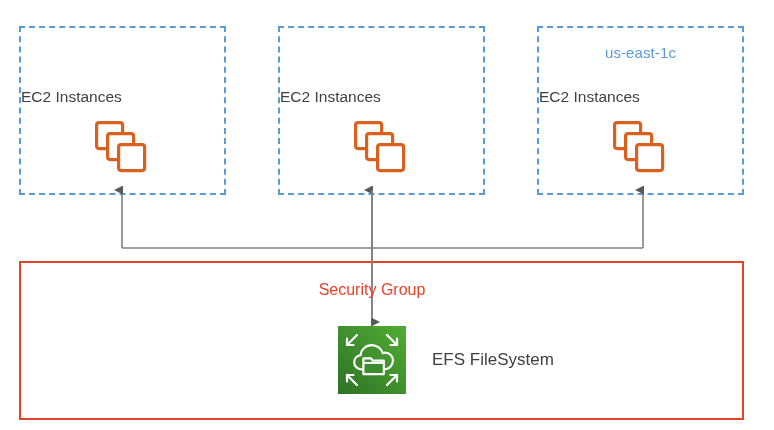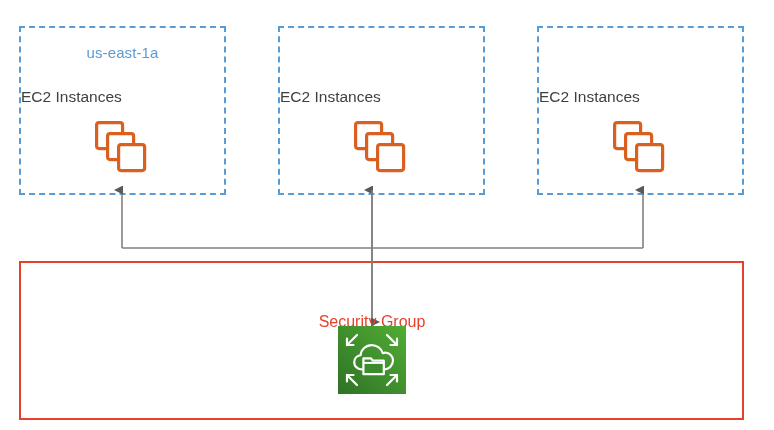--- a/index.html
+++ b/index.html
@@ -81,21 +81,20 @@
     border: 2px solid #e8412a;
     background: transparent;
   }
   .sg-label {
     position: absolute;
     color: #e8412a;
     font-size: 16px;
     line-height: 20px;
     white-space: nowrap;
     text-align: center;
-    margin-top: 32px;
   }
 
   
   .efs-icon {
     position: absolute;
     width: 68px;
     height: 68px;
   }
   .efs-icon svg {
     display: block;
@@ -109,21 +108,20 @@
     line-height: 22px;
     white-space: nowrap;
   }
 </style>
 </head>
 <body>
 
 <div id="diagram">
 
   <div class="az-box" style="left:19px; top:26px; width:207px; height:169px;">
-    <div class="az-label" style="top:15px;">us-east-1a</div>
     <div class="ec2-label" style="top:59px;">EC2 Instances</div>
     <div class="ec2-icon" style="left:73px; top:92px;">
       <svg viewBox="0 0 56 56" xmlns="http://www.w3.org/2000/svg">
         <g fill="none" stroke="#d9601f" stroke-width="3.2">
           <rect x="2.6" y="2.6" width="26" height="26" rx="2.5" ry="2.5"></rect>
           <rect x="13.6" y="13.6" width="26" height="26" rx="2.5" ry="2.5" fill="#ffffff"></rect>
           <rect x="24.6" y="24.6" width="26" height="26" rx="2.5" ry="2.5" fill="#ffffff"></rect>
         </g>
       </svg>
     </div>
@@ -136,20 +134,21 @@
         <g fill="none" stroke="#d9601f" stroke-width="3.2">
           <rect x="2.6" y="2.6" width="26" height="26" rx="2.5" ry="2.5"></rect>
           <rect x="13.6" y="13.6" width="26" height="26" rx="2.5" ry="2.5" fill="#ffffff"></rect>
           <rect x="24.6" y="24.6" width="26" height="26" rx="2.5" ry="2.5" fill="#ffffff"></rect>
         </g>
       </svg>
     </div>
   </div>
 
   <div class="az-box" style="left:537px; top:26px; width:207px; height:169px;">
+    <div class="az-label" style="top:15px;">us-east-1c</div>
     <div class="ec2-label" style="top:59px;">EC2 Instances</div>
     <div class="ec2-icon" style="left:73px; top:92px;">
       <svg viewBox="0 0 56 56" xmlns="http://www.w3.org/2000/svg">
         <g fill="none" stroke="#d9601f" stroke-width="3.2">
           <rect x="2.6" y="2.6" width="26" height="26" rx="2.5" ry="2.5"></rect>
           <rect x="13.6" y="13.6" width="26" height="26" rx="2.5" ry="2.5" fill="#ffffff"></rect>
           <rect x="24.6" y="24.6" width="26" height="26" rx="2.5" ry="2.5" fill="#ffffff"></rect>
         </g>
       </svg>
     </div>
@@ -205,14 +204,15 @@
                  C55.0,39.4 51.3,43.5 45.6,43.5 Z"></path>
       </g>
 
       <g>
         <path d="M25.4,32.4 L33.0,32.4 L34.8,34.7 L45.8,34.7 L45.8,48.2 L25.4,48.2 Z" fill="#3b8c2c" stroke="#ffffff" stroke-width="2.2" stroke-linejoin="round"></path>
         <path d="M25.4,36.9 L45.8,36.9" stroke="#ffffff" stroke-width="2.0"></path>
       </g>
     </svg>
   </div>
 
+  <div class="efs-label" style="left:432px; top:349px;">EFS FileSystem</div>
 
 </div>
 
 </body></html>

